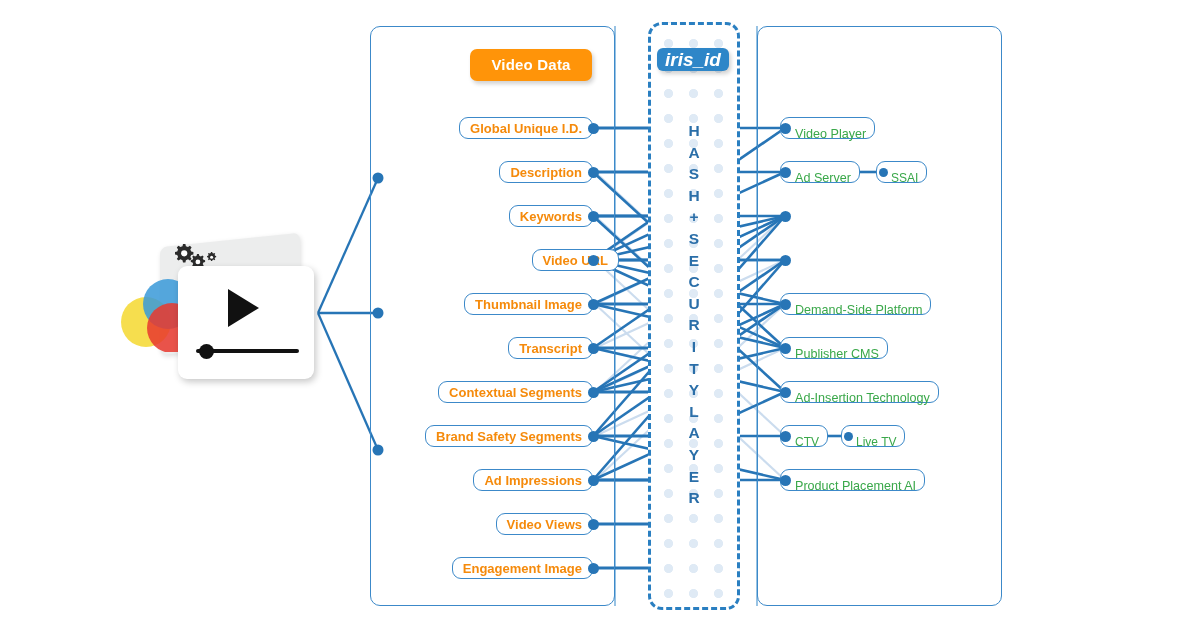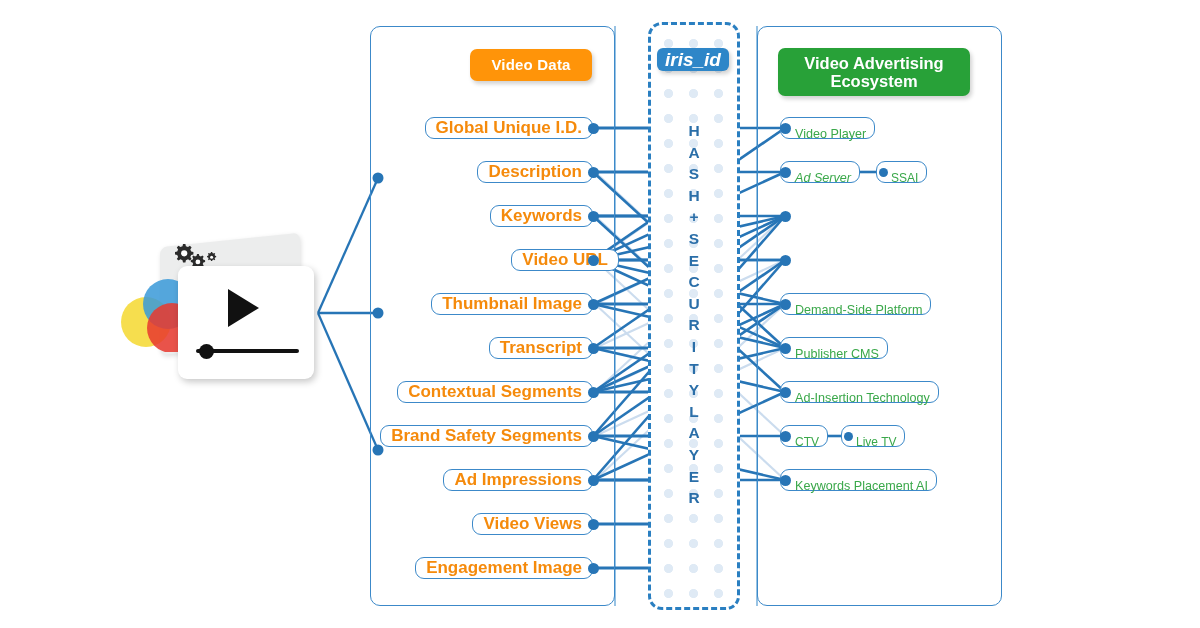--- a/index.html
+++ b/index.html
@@ -79,21 +79,21 @@
     border:1.5px solid #3c89c9;
     border-radius:9px;
     background:#ffffff;
     height:22px;
     display:flex;align-items:center;
     box-sizing:border-box;
     white-space:nowrap;
     font-size:12.6px;
   }
   .pill.left{
-    color:#f58a0b;font-weight:bold;font-size:17px;
+    color:#f58a0b;font-weight:bold;font-size:13px;
     justify-content:flex-end;padding:0 10px;
   }
   .pill.right{
     color:#3aa84a;font-weight:normal;
     justify-content:flex-end;padding:12px 8px 0 14px;
   }
   .pill.small{font-size:12px;}
 
   
   .dot{
@@ -266,21 +266,20 @@
     <span>Y</span>
     <span>L</span>
     <span>A</span>
     <span>Y</span>
     <span>E</span>
     <span>R</span>
   </div>
 
   <div class="hdr" id="hdr-video-data">Video Data</div>
   <div class="hdr" id="hdr-irisid">iris_id</div>
-  <div class="hdr" id="hdr-ecosystem">Video Advertising Ecosystem</div>
 
   <div id="media">
     <div class="backcard"></div>
 
     <svg class="venn" viewBox="0 0 80 76" xmlns="http://www.w3.org/2000/svg">
       <g fill-opacity="0.86">
         <circle cx="26" cy="46" r="25" fill="#f4d831"></circle>
         <circle cx="48" cy="28" r="25" fill="#3a9ad9"></circle>
         <circle cx="52" cy="52" r="25" fill="#e8392f"></circle>
       </g>
@@ -345,37 +344,37 @@
   <div class="dot" style="left:588px;top:343px;"></div>
   <div class="dot" style="left:588px;top:387px;"></div>
   <div class="dot" style="left:588px;top:431px;"></div>
   <div class="dot" style="left:588px;top:475px;"></div>
   <div class="dot" style="left:588px;top:519px;"></div>
   <div class="dot" style="left:588px;top:563px;"></div>
 
   <div class="pill right" style="left:780px;top:117px;position:absolute;">
     <span>Video Player</span>
   </div>
-  <div class="pill right" style="left:780px;top:161px;position:absolute;font-style:italic;">
+  <div class="pill right" style="left:780px;top:161px;position:absolute;">
     <span>Ad Server</span>
   </div>
   <div class="pill right" style="left:780px;top:293px;position:absolute;">
     <span>Demand-Side Platform</span>
   </div>
   <div class="pill right" style="left:780px;top:337px;position:absolute;">
     <span>Publisher CMS</span>
   </div>
   <div class="pill right" style="left:780px;top:381px;position:absolute;">
     <span>Ad-Insertion Technology</span>
   </div>
   <div class="pill right small" style="left:780px;top:425px;position:absolute;">
     <span>CTV</span>
   </div>
   <div class="pill right" style="left:780px;top:469px;position:absolute;">
-    <span>Keywords Placement AI</span>
+    <span>Product Placement AI</span>
   </div>
 
   <div class="pill right small" style="left:876px;top:161px;position:absolute;">
     <span>SSAI</span>
   </div>
   <div class="pill right small" style="left:841px;top:425px;position:absolute;">
     <span>Live TV</span>
   </div>
 
   <div class="dot" style="left:780px;top:123px;"></div>

